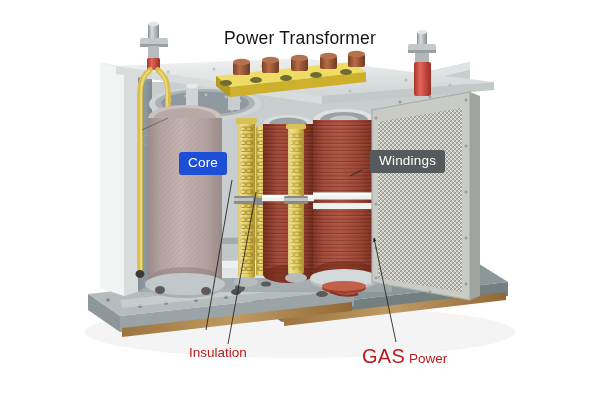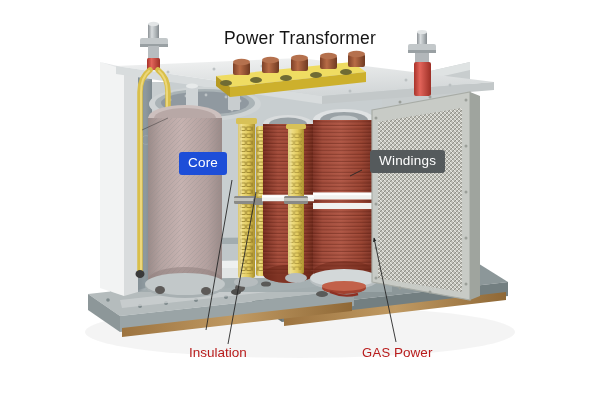--- a/index.html
+++ b/index.html
@@ -12,21 +12,21 @@
   .chip{position:absolute;color:#ffffff;font-size:13.5px;letter-spacing:.2px;
         padding:4px 9px 5px 9px;border-radius:3px;white-space:nowrap;
         line-height:1.05;}
   .chip.core{left:179px;top:152px;background:#1d4ed8;}
   .chip.windings{left:362px;top:150px;background:#555a5c;margin-left:8px;}
 
   .plain{position:absolute;color:#b91c1c;font-size:13.5px;white-space:nowrap;
          line-height:1.05;}
   .plain.insul{left:189px;top:346px;}
   .plain.gas{left:362px;top:346px;}
-  .gas-strong{font-size:13px;letter-spacing:.3px;}
+  .gas-strong{font-size:20px;letter-spacing:.3px;}
 
   #title{position:absolute;left:0;top:28px;width:600px;text-align:center;
          font-size:17.5px;color:#141414;letter-spacing:.2px;}
 </style>
 </head>
 <body>
 
 <div id="stage">
 
   <svg id="art" viewBox="0 0 600 400">

